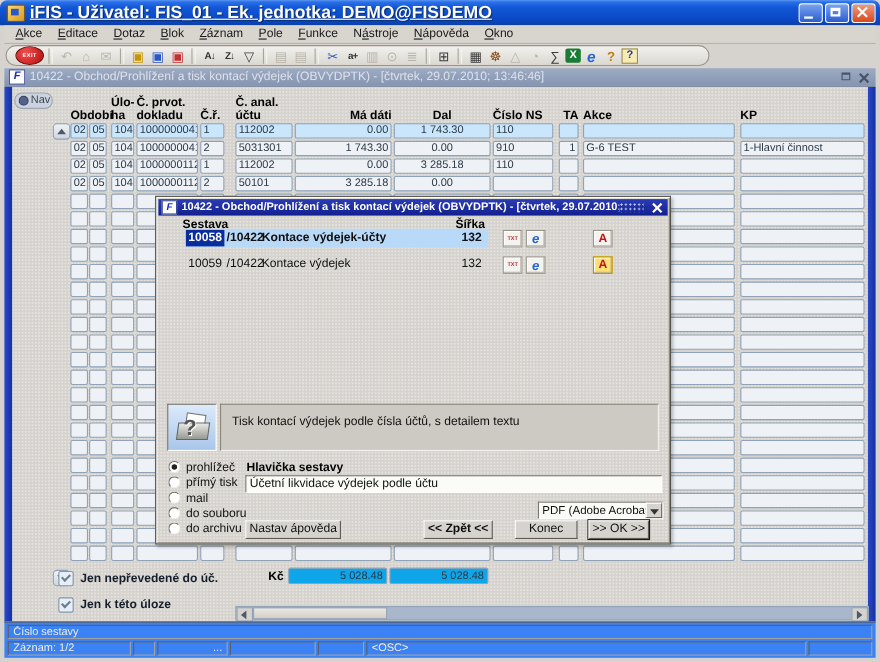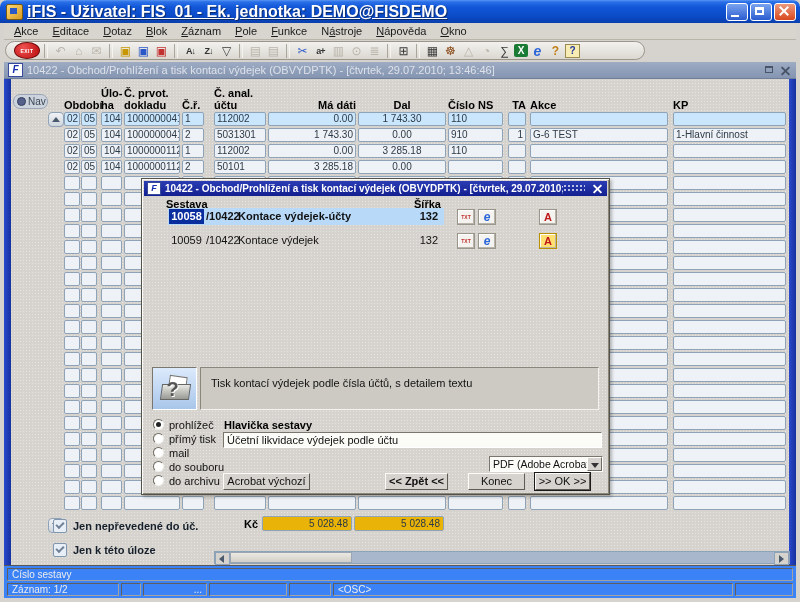--- a/index.html
+++ b/index.html
@@ -62,21 +62,21 @@
   .mdi-btn.close::before{transform:rotate(45deg);}
   .mdi-btn.close::after{transform:rotate(-45deg);}
 
   
   .content{left:4px;top:79px;width:792px;height:486px;background:#d6d3ce;
     background-image:radial-gradient(rgba(255,255,255,.38) .7px,rgba(0,0,0,0) .8px);background-size:3px 3px;}
   .mdi-strip-l{left:4px;top:79px;width:7px;height:486px;background:linear-gradient(90deg,#2a49cc,#16309e);}
   .mdi-strip-r{left:789px;top:79px;width:7px;height:486px;background:linear-gradient(90deg,#2a49cc,#16309e);}
 
   .nav-btn{left:13px;top:84px;width:35px;height:15px;border:1px solid #9aa6b8;border-radius:7px;background:#ccd3dd;
-    display:flex;align-items:center;padding:4px 3px;box-sizing:border-box;color:#3a4656;font-size:10px;gap:2px;margin-top:10px;}
+    display:flex;align-items:center;padding:4px 3px;box-sizing:border-box;color:#3a4656;font-size:10px;gap:2px;}
   .nav-dot{width:7px;height:7px;border-radius:50%;background:radial-gradient(circle at 35% 30%,#8a9eco,#44506a);background:#55618a;border:1px solid #333f5e;flex:none;}
 
   
   .thead{left:64px;top:84px;height:27px;display:flex;align-items:flex-end;font-weight:bold;color:#000;}
   .thead>div{white-space:pre-line;line-height:12px;overflow:visible;}
   
   .cp1{width:16px;margin-right:1px;}
   .cp2{width:16px;margin-right:4px;}
   .cul{width:21px;margin-right:2px;}
   .cdoc{width:56px;margin-right:2px;}
@@ -106,21 +106,21 @@
   .vsb-down::after{top:4px;border-top:5px solid #4a5a6c;}
 
   
   .chk-row{display:flex;align-items:center;gap:6px;}
   .chk1{left:53px;top:519px;}
   .chk2{left:53px;top:543px;}
   .chkbox{width:12px;height:12px;background:#e7eef6;border:1px solid #7f96ad;border-radius:2px;position:relative;flex:none;}
   .chkbox::after{content:"";position:absolute;left:2px;top:2px;width:6px;height:3px;border-left:2px solid #6e8096;border-bottom:2px solid #6e8096;transform:rotate(-45deg);}
   .chk-label{font-weight:bold;color:#16202c;}
   .kc-label{left:230px;top:518px;width:28px;text-align:right;font-weight:bold;color:#000;}
-  .kc-field{top:516px;height:15px;box-sizing:border-box;background:#eab308;border:1px solid #8fa3b8;border-radius:2px;
+  .kc-field{top:516px;height:15px;box-sizing:border-box;background:#0ea5e9;border:1px solid #8fa3b8;border-radius:2px;
     text-align:right;font-size:10px;line-height:13px;padding:0 3px;color:#2c3a47;}
   .kc1{left:262px;width:90px;}
   .kc2{left:354px;width:90px;}
 
   
   .hsb{left:214px;top:551px;width:576px;height:13px;background:#a8b7cc;border:1px solid #8fa3b8;box-sizing:border-box;display:flex;}
   .hsb-btn{width:13px;height:11px;background:#d6d3ce;border:1px solid #8fa3b8;position:relative;flex:none;}
   .hsb-btn::after{content:"";position:absolute;top:2px;border-top:4px solid transparent;border-bottom:4px solid transparent;}
   .hsb-left::after{left:3px;border-right:5px solid #4a5a6c;}
   .hsb-right::after{left:4px;border-left:5px solid #4a5a6c;}
@@ -851,19 +851,19 @@
       </div>
 
     <div class="dlg-hl-label">Hlavička sestavy</div>
     <div class="dlg-input">Účetní likvidace výdejek podle účtu</div>
 
     <div class="dlg-combo">
       <span class="combo-text">PDF (Adobe Acrobat)</span>
       <span class="combo-arrow"></span>
     </div>
 
-    <div class="dlg-btn btn-nastav">Acrobat výchozí</div>
+    <div class="dlg-btn btn-nastav">Nastav ápověda</div>
     <div class="dlg-btn btn-zpet">&lt;&lt; Zpět &lt;&lt;</div>
     <div class="dlg-btn btn-konec">Konec</div>
     <div class="dlg-btn btn-ok">&gt;&gt; OK &gt;&gt;</div>
   </div>
 
 </div>
 
 </body></html>

